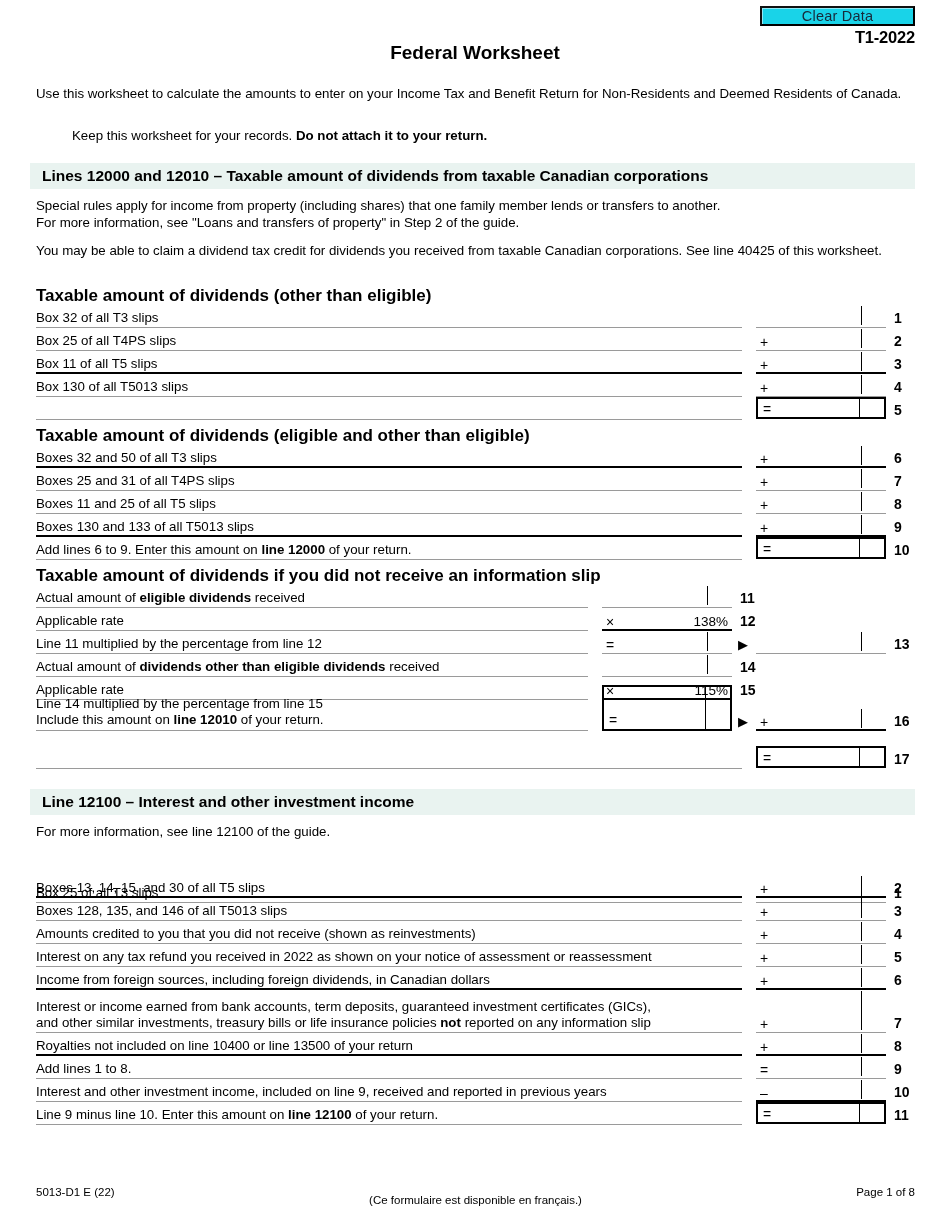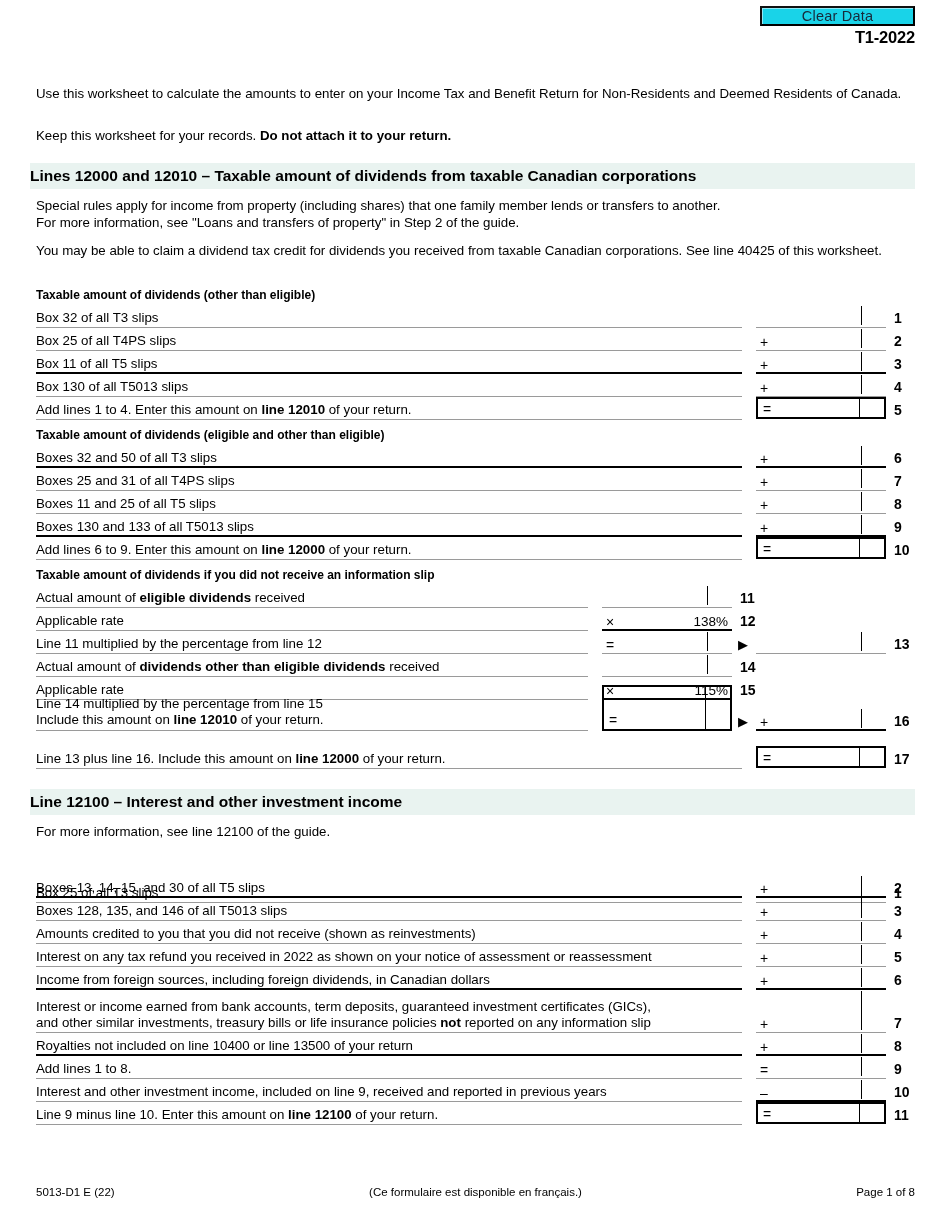--- a/index.html
+++ b/index.html
@@ -61,46 +61,47 @@
     width: 879px;
   }
 
   .intro {
     position: absolute;
     left: 0; width: 879px;
     font-size: 13.3px;
     line-height: 16.5px;
   }
   .intro.p1 { top: 86px; }
-  .intro.p2 { top: 128px; }
+  .intro.p2 { top: 128px; margin-left: 36px; }
   .intro b { font-weight: bold; }
 
   
   .band {
     position: absolute;
     left: -6px;
     width: 885px;
     height: 26px;
     background: #e9f3f0;
     font-size: 15.5px;
     font-weight: bold;
     line-height: 26px;
+    padding-left: 12px;
   }
 
   .para {
     position: absolute;
     left: 0; width: 879px;
     font-size: 13.3px;
     line-height: 16.5px;
   }
 
   .subhead {
     position: absolute;
     left: 0;
-    font-size: 12px;
+    font-size: 17px;
     font-weight: bold;
     line-height: 15px;
   }
 
   
   .row {
     position: absolute;
     left: 0;
     width: 879px;
     height: 23px;
@@ -194,29 +195,30 @@
 
   
   .footer {
     position: absolute;
     top: 1186px;
     left: 36px;
     width: 879px;
     font-size: 11.5px;
   }
   .footer .fl { position: absolute; left: 0; }
-  .footer .fc { position: absolute; left: 0; width: 879px; text-align: center; }
+  .footer .fc { position: absolute; left: 0; width: 879px; text-align: center; margin-top: 8px; }
   .footer .fr { position: absolute; right: 0; }
 </style>
 </head>
 <body>
 
 <div class="topbar">
   <button class="clear-data-btn">Clear Data</button>
   <div class="t1-year">T1-2022</div>
+  <div class="doc-title">Federal Worksheet</div>
 </div>
 
 <div class="page">
 
   <div class="intro p1">Use this worksheet to calculate the amounts to enter on your Income Tax and Benefit Return for Non-Residents and Deemed Residents of Canada.</div>
   <div class="intro p2"><span>Keep this worksheet for your records. </span><b>Do not attach it to your return.</b></div>
 
   <div class="band" style="top:163px">Lines 12000 and 12010 – Taxable amount of dividends from taxable Canadian corporations</div>
 
   <div class="para" style="top:198px">Special rules apply for income from property (including shares) that one family member lends or transfers to another.</div>
@@ -263,21 +265,20 @@
     <div class="rule-left" style="width:706px"></div>
     <div class="amt" style="left:720px;top:0">
       <div class="op">+</div>
       <div class="cents"></div>
       <div class="base"></div>
     </div>
     <div class="lineno" style="left:858px;top:6px">4</div>
   </div>
 
   <div class="row" style="top:397px">
-    <div class="label"><span>Add lines 1 to 4. Enter this amount on </span><b>line 12010</b><span> of your return.</span></div>
     <div class="rule-left" style="width:706px"></div>
     <div class="amt boxed" style="left:720px;top:0">
       <div class="op">=</div>
       <div class="cents"></div>
     </div>
     <div class="lineno" style="left:858px;top:6px">5</div>
   </div>
 
   <div class="subhead" style="top:428px">Taxable amount of dividends (eligible and other than eligible)</div>
 
@@ -408,21 +409,20 @@
     <div class="arrow" style="left:702px;top:30px">▶</div>
     <div class="amt" style="left:720px;top:23px">
       <div class="op">+</div>
       <div class="cents"></div>
       <div class="base thick"></div>
     </div>
     <div class="lineno" style="left:858px;top:29px">16</div>
   </div>
 
   <div class="row" style="top:746px">
-    <div class="label"><span>Line 13 plus line 16. Include this amount on </span><b>line 12000</b><span> of your return.</span></div>
     <div class="rule-left" style="width:706px"></div>
     <div class="amt boxed" style="left:720px;top:0">
       <div class="op">=</div>
       <div class="cents"></div>
     </div>
     <div class="lineno" style="left:858px;top:6px">17</div>
   </div>
 
   <div class="band" style="top:789px">Line 12100 – Interest and other investment income</div>
 

